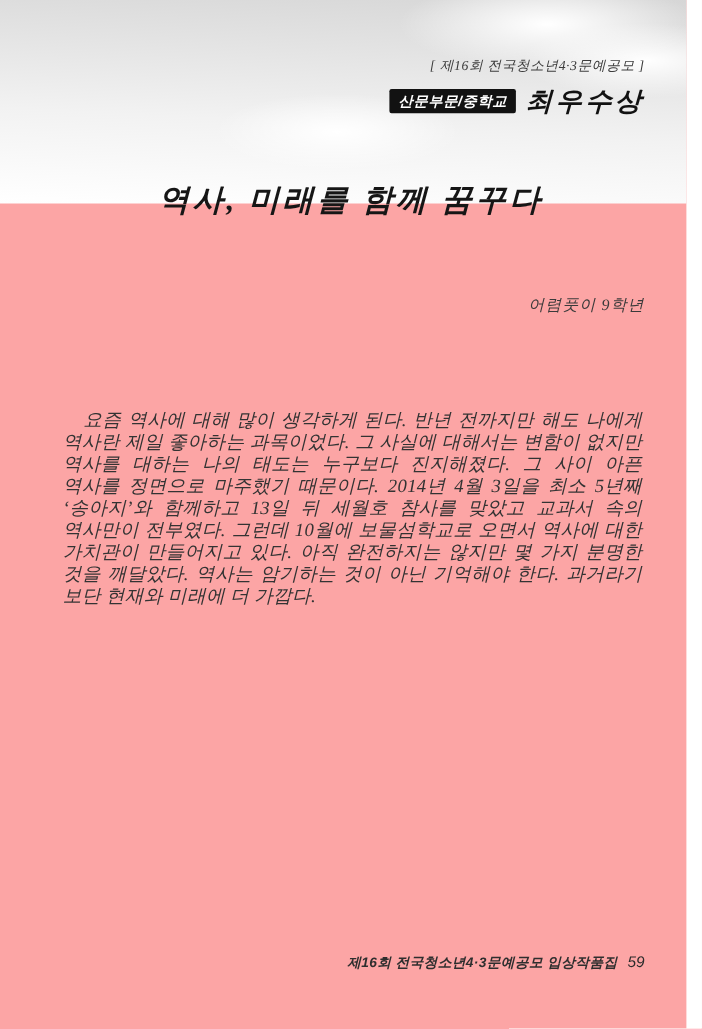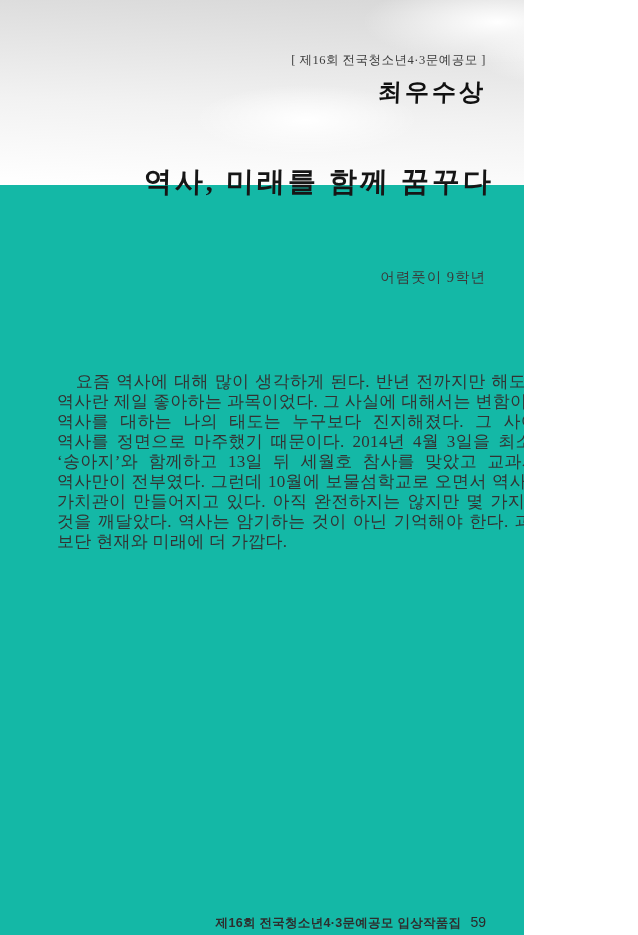--- a/index.html
+++ b/index.html
@@ -2,26 +2,27 @@
 <html lang="ko"><head>
 <meta charset="utf-8">
 <style>
   html, body {
     margin: 0;
     padding: 0;
     background: #ffffff;
   }
   .page {
     position: relative;
-    width: 524px;
+    width: 624px;
     height: 935px;
-    background: #14b8a6;
+    background: #fca5a5;
     overflow: hidden;
     font-family: "Liberation Serif", "DejaVu Serif", serif;
     color: #333333;
+    font-style: italic;
   }
   
   .scan-shade {
     position: absolute;
     top: 0; left: 0;
     width: 638px;
     height: 185px;
     background:
       radial-gradient(ellipse 180px 55px at 78% 22px, #ffffff 0%, rgba(255,255,255,0) 75%),
       radial-gradient(ellipse 150px 45px at 92% 55px, #ffffff 0%, rgba(255,255,255,0) 75%),
@@ -116,21 +117,20 @@
   .essay-body p.deep-indent {
     text-indent: 2.2em;
   }
   .footer-block {
     position: absolute;
     top: 866px;
     right: 38px;
     display: flex;
     align-items: baseline;
     gap: 9px;
-    margin-top: 48px;
   }
   .book-title {
     font-size: 12.5px;
     font-weight: bold;
     color: #2e2e2e;
     letter-spacing: 0.3px;
     font-family: "Liberation Sans", "DejaVu Sans", sans-serif;
   }
   .page-number {
     font-size: 14px;
@@ -141,20 +141,21 @@
 </head>
 <body>
 
 <div class="page">
 
   <div class="scan-shade"></div>
 
   <div class="header-block">
     <div class="contest-label">[ 제16회 전국청소년4·3문예공모 ]</div>
     <div class="award-row">
+      <span class="category-badge">산문부문/중학교</span>
       <span class="award-name">최우수상</span>
     </div>
   </div>
 
   <div class="essay-title">역사, 미래를 함께 꿈꾸다</div>
 
   <div class="author-block">
     <div class="author-school">어렴풋이 9학년</div>
   </div>
 

